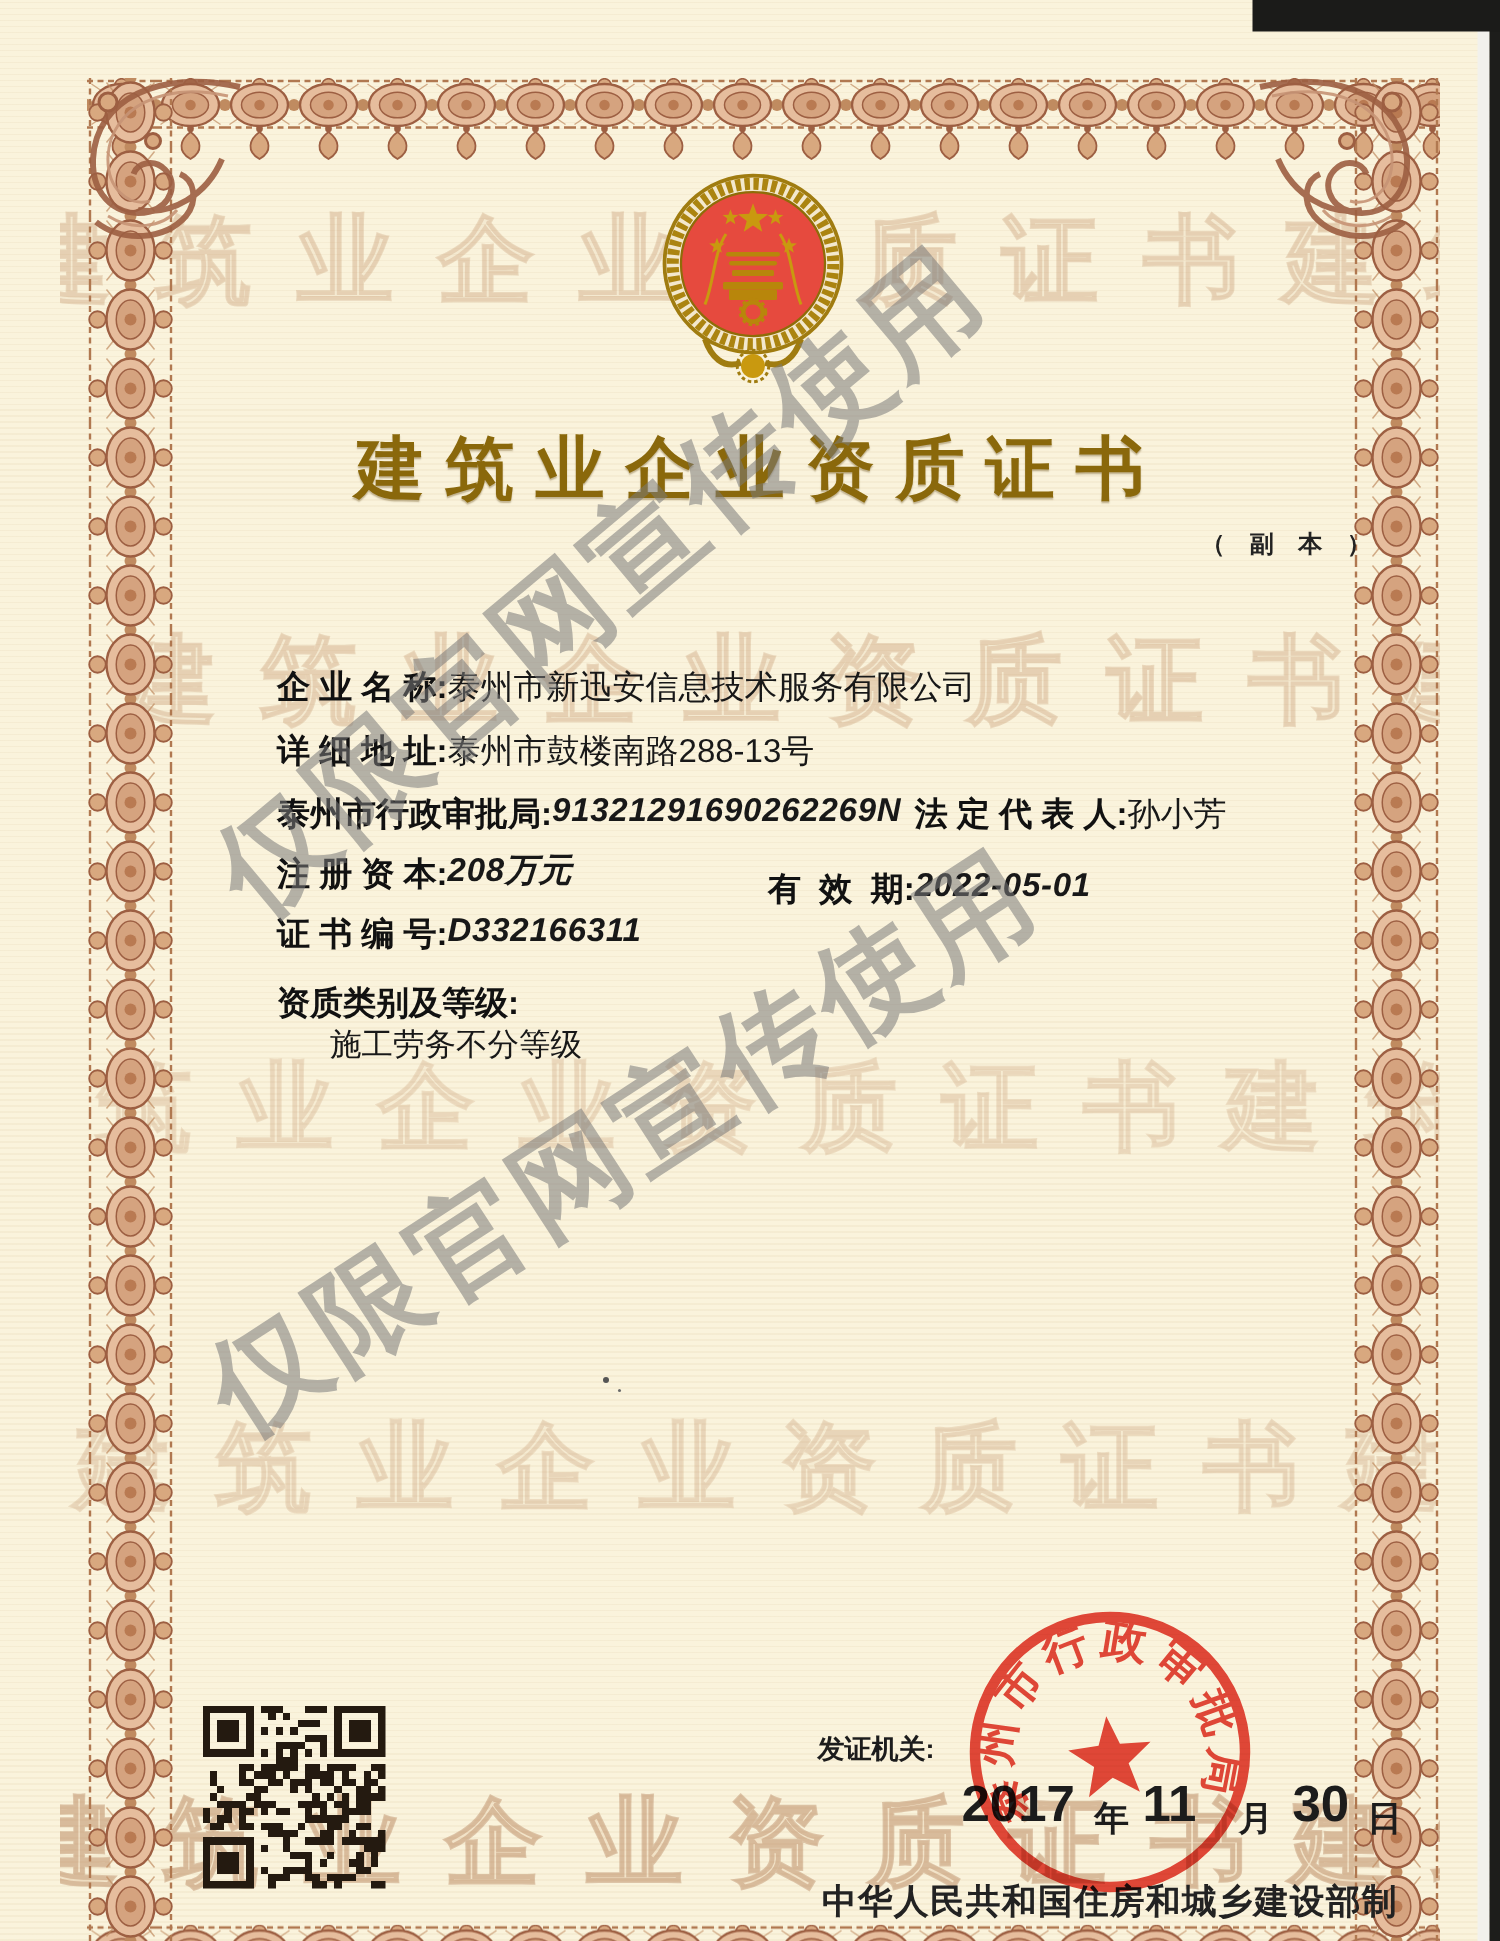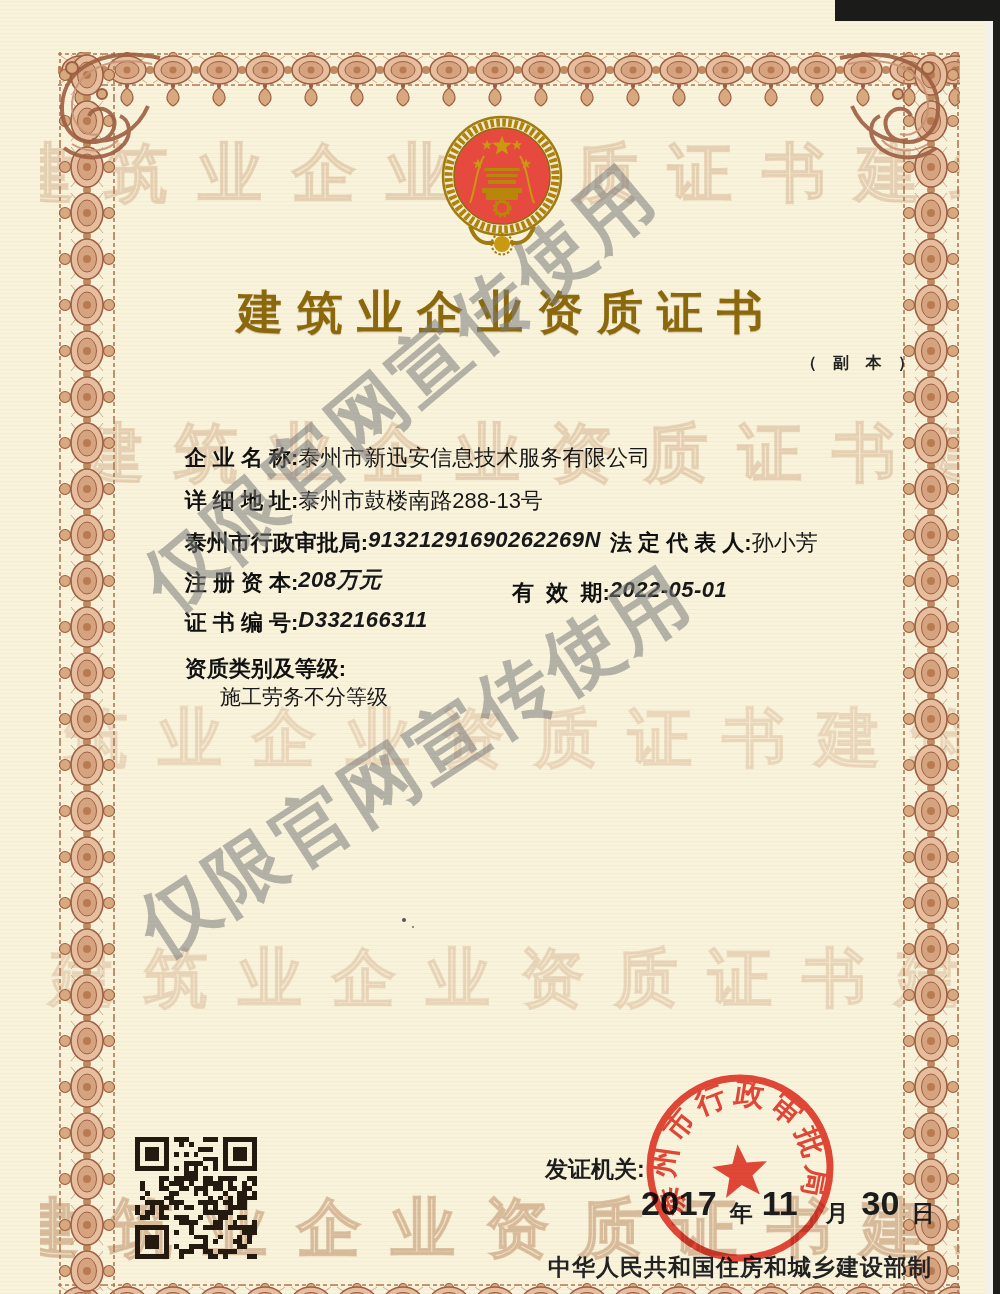--- a/index.html
+++ b/index.html
@@ -32,21 +32,21 @@
   .fields{position:absolute;left:148px;top:0;width:790px;z-index:4;}
   .row{position:absolute;left:0;width:790px;white-space:pre;font-size:22px;line-height:30px;}
   .lbl{font-weight:bold;color:#111;}
   .val{font-family:Liberation Sans, sans-serif;color:#181818;}
   .num{font-family:"Liberation Sans",sans-serif;font-weight:bold;position:relative;top:-3px;letter-spacing:.5px;font-style:italic;}
   .gap{margin-left:9px;text-align:right;}
   .col2{position:absolute;left:364px;top:0;white-space:pre;}
   .qual-val{font-size:21px;}
   
   .qr{position:absolute;left:135px;top:1137px;width:122px;height:122px;z-index:4;}
-  .issuer{position:absolute;left:545px;top:1154px;font-size:23px;font-weight:bold;z-index:4;white-space:pre;}
+  .issuer{position:absolute;left:545px;top:1154px;font-size:18px;font-weight:bold;z-index:4;white-space:pre;}
   .date{position:absolute;left:641px;top:1190px;z-index:4;white-space:nowrap;}
   .date .unit{font-size:23px;font-weight:bold;}
   .date .dnum{font-size:34px;font-weight:bold;position:relative;top:-6px;}
   .d-y{margin-right:13px;} .d-yu{margin-right:9px;} .d-m{margin-right:28px;}
   .d-mu{margin-right:-4px;} .d-d{margin-left:17px;margin-right:12px;} 
   .footer{position:absolute;left:540px;top:1252px;width:400px;text-align:center;z-index:4;
           font-size:23px;font-weight:bold;letter-spacing:1px;color:#222;}
   
   .stamp{position:absolute;left:633px;top:1061px;width:214px;height:214px;z-index:6;
          transform:rotate(-6deg);opacity:.92;mix-blend-mode:multiply;}

